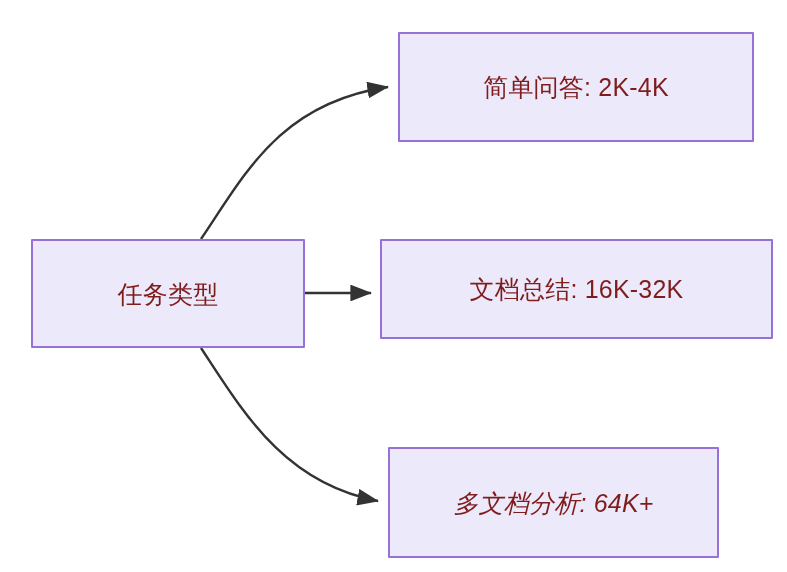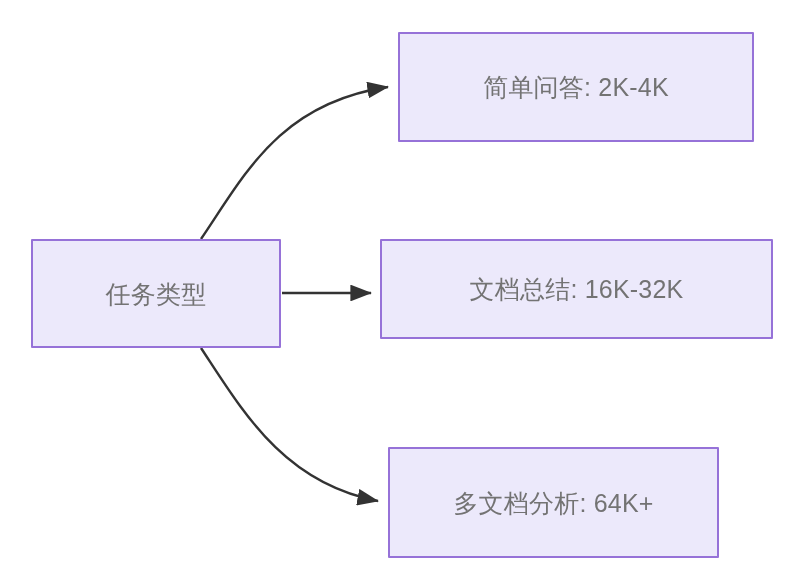--- a/index.html
+++ b/index.html
@@ -30,50 +30,51 @@
     position: absolute;
     box-sizing: border-box;
     display: flex;
     align-items: center;
     justify-content: center;
     background: #ece9fb;
     border: 2px solid #9672d8;
     border-radius: 1px;
   }
   .node-label {
-    color: #737373;
+    color: #7f1d1d;
     font-size: 25px;
     line-height: 1.2;
     letter-spacing: 0.2px;
     white-space: nowrap;
     text-align: center;
   }
   #node-root {
     left: 31px;
     top: 239px;
-    width: 250px;
+    width: 274px;
     height: 109px;
   }
   #node-simple-qa {
     left: 398px;
     top: 32px;
     width: 356px;
     height: 110px;
   }
   #node-doc-summary {
     left: 380px;
     top: 239px;
     width: 393px;
     height: 100px;
   }
   #node-multi-doc {
     left: 388px;
     top: 447px;
     width: 331px;
     height: 111px;
+    font-style: italic;
   }
 </style>
 </head>
 <body>
 
 <div id="diagram-canvas">
 
   <svg class="edge-layer" width="787" height="572" viewBox="0 0 787 572" xmlns="http://www.w3.org/2000/svg">
     <defs>
       <marker id="arrowhead" markerWidth="9" markerHeight="7" refX="8.6" refY="3.5" orient="auto" markerUnits="strokeWidth">

